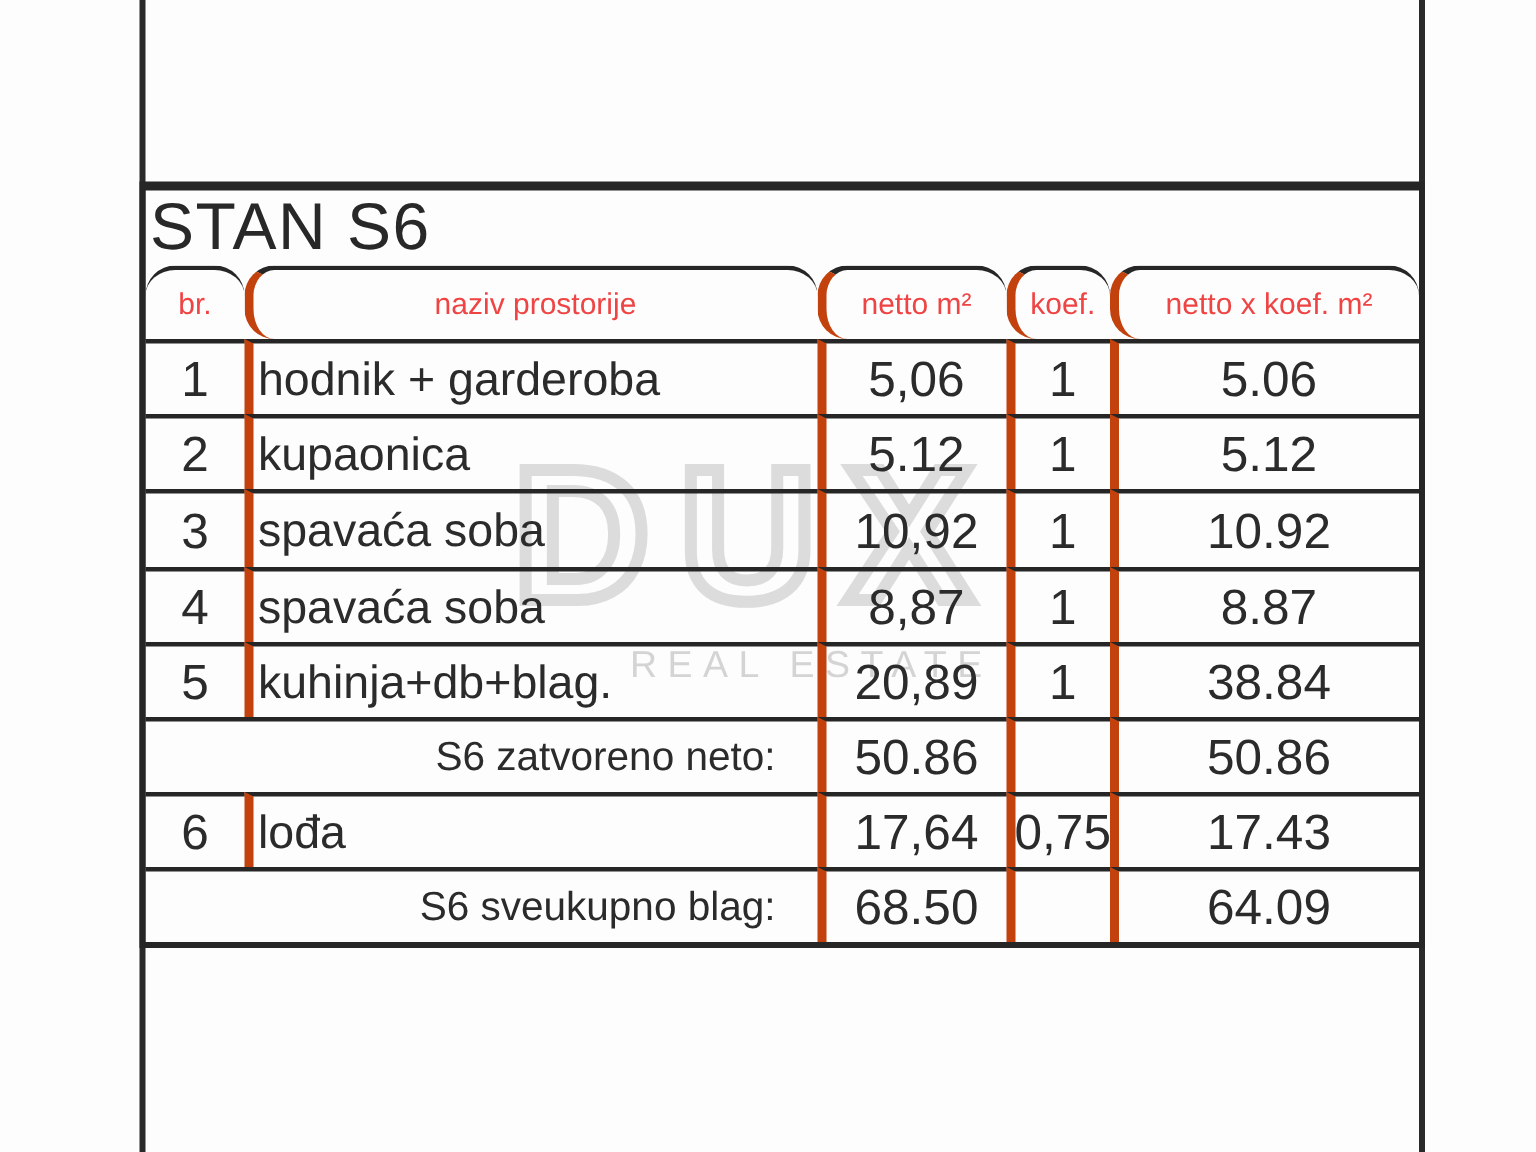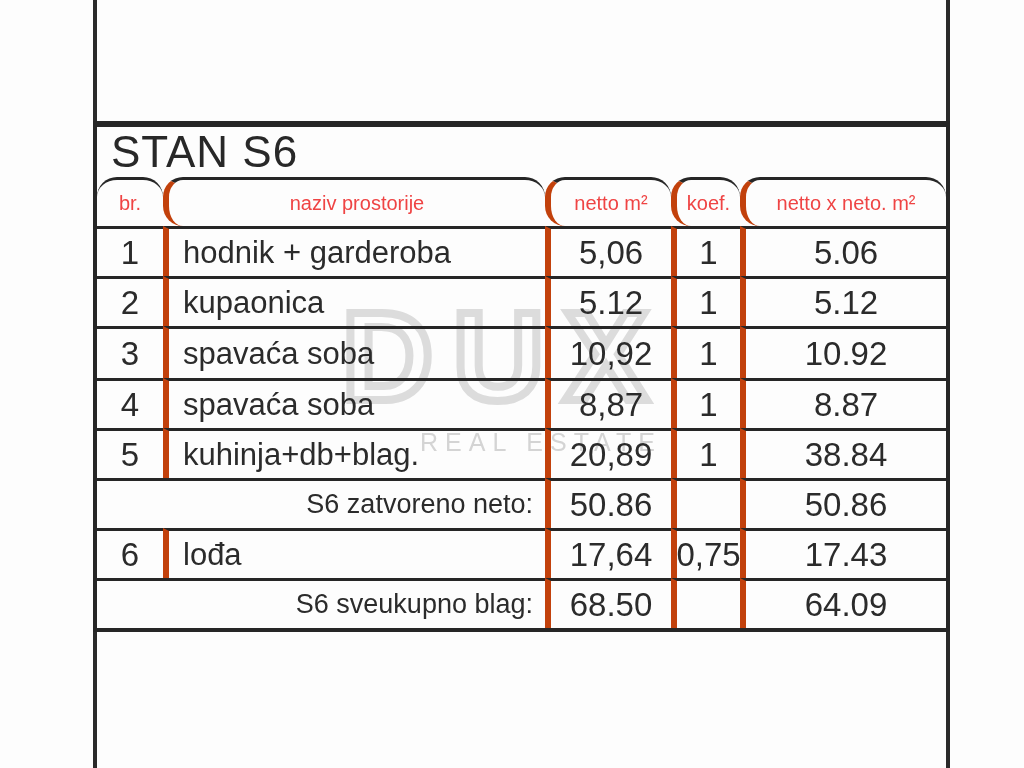--- a/index.html
+++ b/index.html
@@ -48,22 +48,22 @@
     background: transparent;
   }
   .cell {
     display: flex; align-items: center; justify-content: center;
     background: transparent; white-space: nowrap; overflow: hidden;
   }
   .bt { border-top: 3px solid #262626; }
   .bl { border-left: 6px solid #c2410c; }
   .span-all { grid-column: 1 / -1; }
   .span2 { grid-column: 1 / 3; }
-  .left-al  { justify-content: flex-start; padding-left: 14px; }
-  .right-al { justify-content: flex-end;  padding-right: 12px; }
+  .left-al  { justify-content: flex-start; padding-left: 3px; }
+  .right-al { justify-content: flex-end;  padding-right: 28px; }
 
   .t-title { font-size: 44px; letter-spacing: 1px; color: #282828; }
   .t-hdr   { font-size: 20px; color: #ef4444; border-radius: 20px; }
   .t-num   { font-size: 33px; }
   .t-name  { font-size: 31px; }
   .t-label { font-size: 27px; }
 </style>
 </head>
 <body>
 
@@ -78,21 +78,21 @@
   </svg>
 
   <div class="tbl">
 
     <div class="cell span-all left-al t-title">STAN S6</div>
 
     <div class="cell bt t-hdr">br.</div>
     <div class="cell bt bl t-hdr">naziv prostorije</div>
     <div class="cell bt bl t-hdr">netto m²</div>
     <div class="cell bt bl t-hdr">koef.</div>
-    <div class="cell bt bl t-hdr">netto x neto. m²</div>
+    <div class="cell bt bl t-hdr">netto x koef. m²</div>
 
     <div class="cell bt t-num">1</div>
     <div class="cell bt bl left-al t-name">hodnik + garderoba</div>
     <div class="cell bt bl t-num">5,06</div>
     <div class="cell bt bl t-num">1</div>
     <div class="cell bt bl t-num">5.06</div>
 
     <div class="cell bt t-num">2</div>
     <div class="cell bt bl left-al t-name">kupaonica</div>
     <div class="cell bt bl t-num">5.12</div>

